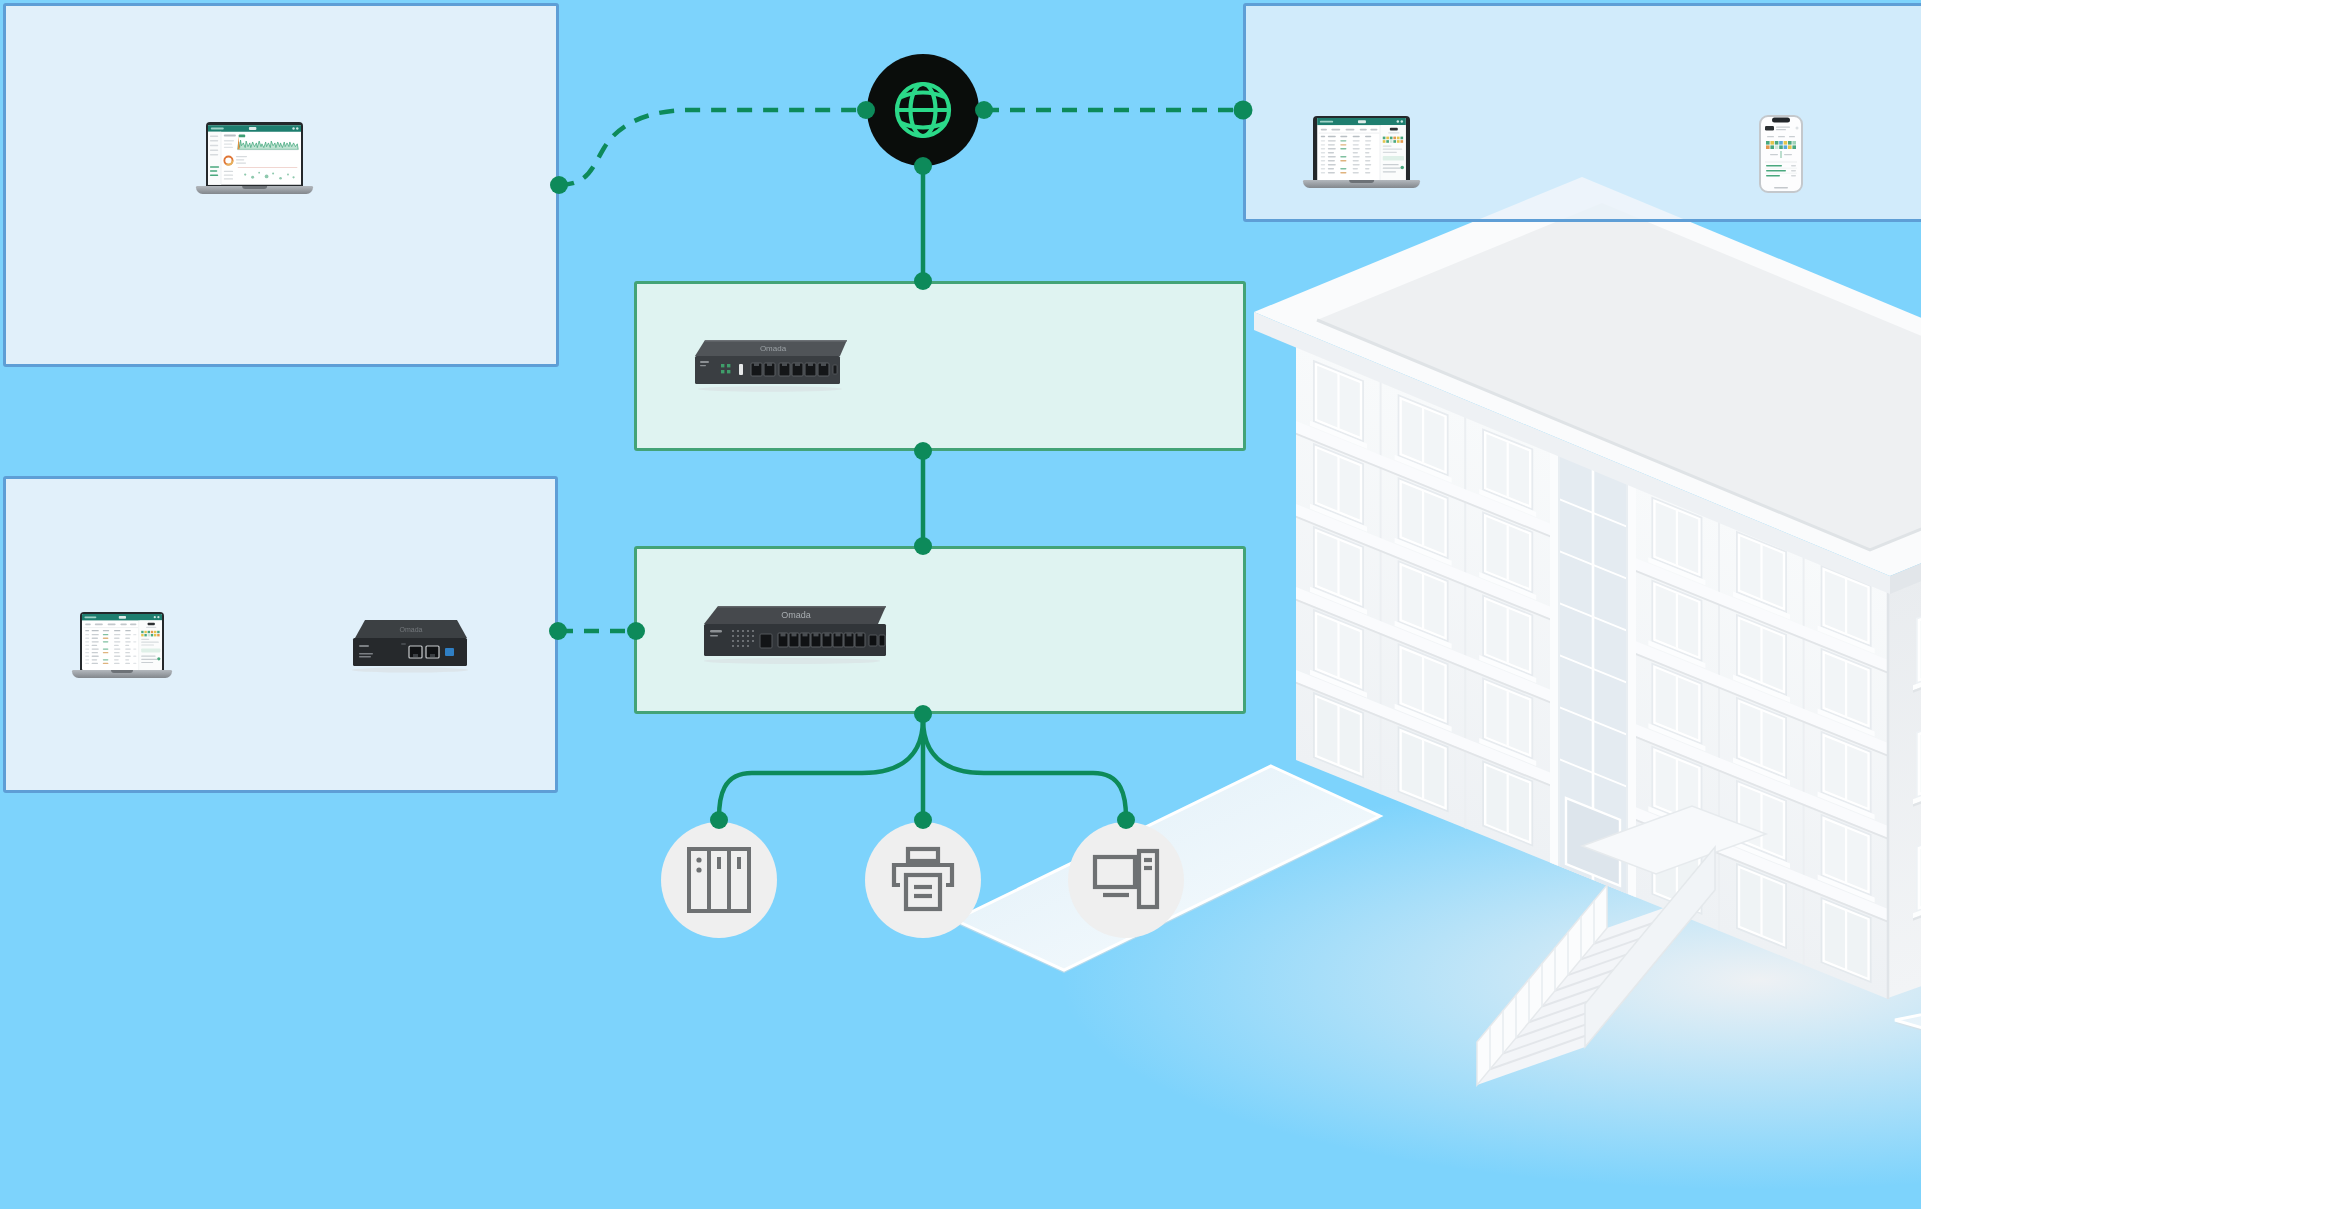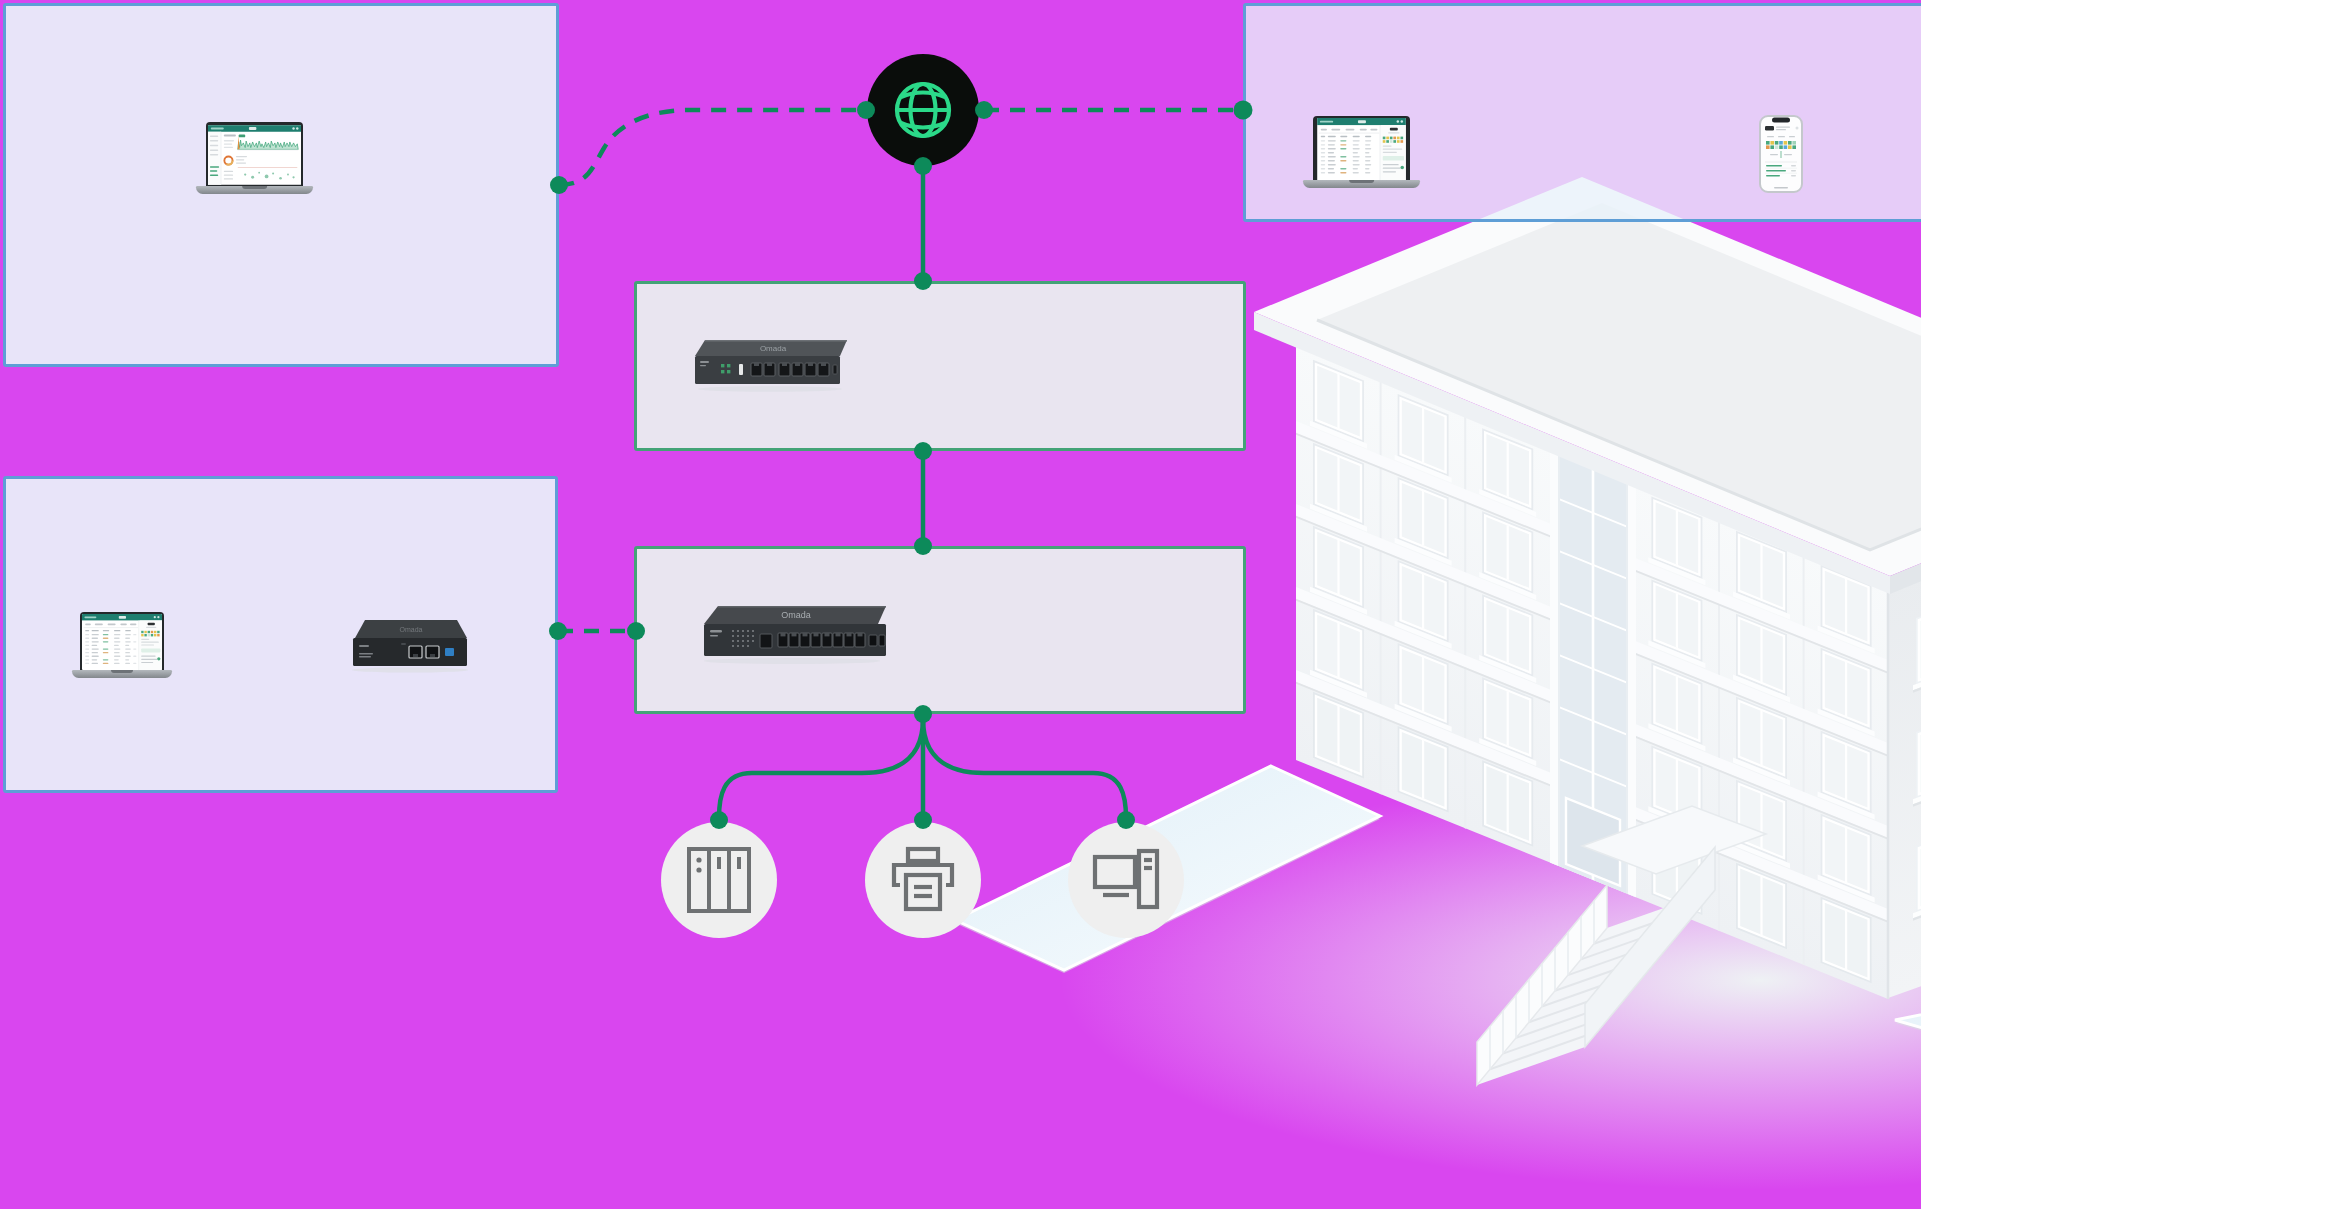--- a/index.html
+++ b/index.html
@@ -1,16 +1,16 @@
 <!DOCTYPE html>
 <html><head>
 <meta charset="utf-8">
 <style>
   html,body{margin:0;padding:0;background:#ffffff;font-family:"Liberation Sans",sans-serif;}
-  .canvas{position:relative;width:1921px;height:1209px;overflow:hidden;background:#d946ef;}
+  .canvas{position:relative;width:1921px;height:1209px;overflow:hidden;background:#7dd3fc;}
   .layer{position:absolute;left:0;top:0;width:2345px;height:1209px;pointer-events:none;}
   .scene{z-index:0;}
   .links{z-index:5;}
   
   .mbox{position:absolute;border-radius:3px;box-sizing:border-box;}
   .mbox.blue{border:3px solid #5e9ed6;background:rgba(233,242,250,0.92);z-index:1;}
   .mbox.blue.tr{background:rgba(233,242,250,0.78);}
   .mbox.green{border:3px solid #43a377;background:rgba(234,246,240,0.90);z-index:1;}
   
   .node{position:absolute;z-index:3;}

